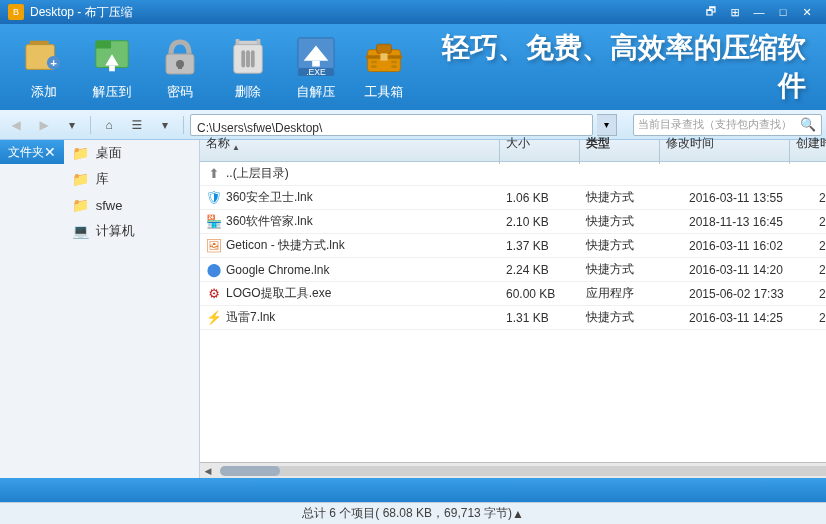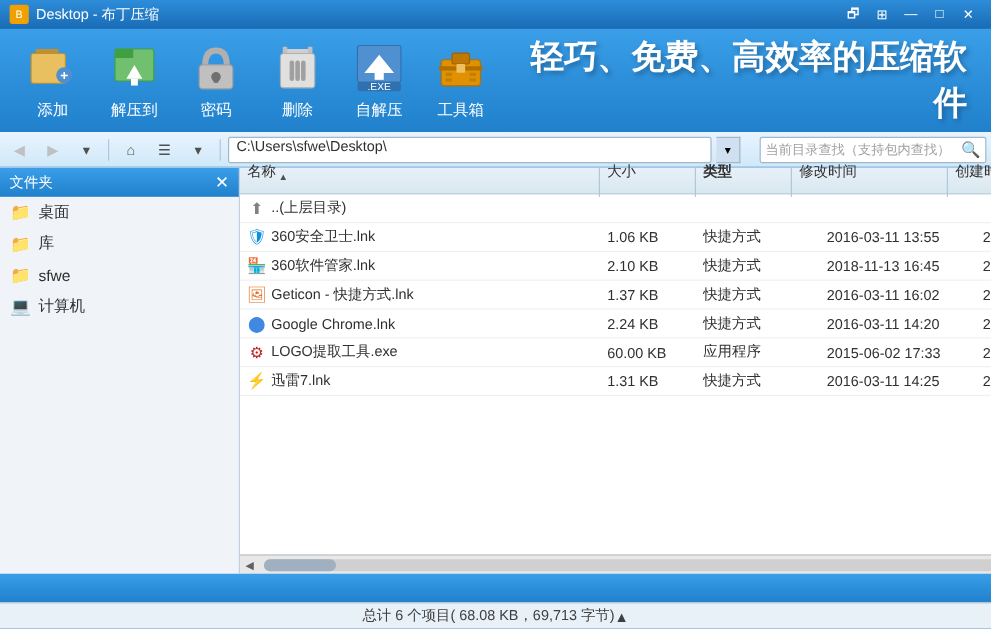--- a/index.html
+++ b/index.html
@@ -64,21 +64,21 @@
     }
     .nav-btn {
       width: 24px; height: 22px; display: flex; align-items: center; justify-content: center;
       cursor: pointer; border-radius: 3px; font-size: 12px; color: #505050;
     }
     .nav-btn.disabled { color: #c0c0c0; cursor: default; }
     .nav-separator { width: 1px; height: 18px; background: #b0c8d8; margin: 0 2px; }
     .nav-path {
       flex: 1; height: 22px;
       background: white; border: 1px solid #a0b8c8;
-      display: flex; align-items: flex-start; padding: 0 6px;
+      display: flex; align-items: flex-end; padding: 0 6px;
       font-size: 12px; color: #303030; border-radius: 2px;
     }
     .nav-dropdown { width: 20px; height: 22px; background: #d0e0f0; border: 1px solid #a0b8c8; border-left: none; display: flex; align-items: center; justify-content: center; cursor: pointer; font-size: 10px; }
     .nav-search {
       width: 189px; height: 22px; background: white; border: 1px solid #a0b8c8;
       display: flex; align-items: center; padding: 0 4px; border-radius: 2px;
       font-size: 11px; color: #808080;
     }
     .nav-search-icon { color: #5090c0; font-size: 13px; margin-left: auto; cursor: pointer; }
 
@@ -87,21 +87,21 @@
       display: flex;
       height: calc(524px - 24px - 86px - 30px - 24px - 22px);
       background: white;
     }
 
     
     .sidebar {
       width: 200px; min-width: 200px;
       background: #f0f4f8;
       border-right: 1px solid #c0d0e0;
-      display: flex; flex-direction: column;
+      display: flex; flex-direction: row;
     }
     .sidebar-header {
       background: linear-gradient(to bottom, #3a9ee8, #2080cc);
       height: 24px; display: flex; align-items: center; padding: 0 8px;
       color: white; font-size: 12px; justify-content: space-between;
     }
     .sidebar-close { cursor: pointer; font-size: 14px; }
     .sidebar-item {
       display: flex; align-items: center; padding: 4px 8px; gap: 6px;
       font-size: 13px; color: #303030; cursor: pointer; height: 26px;

